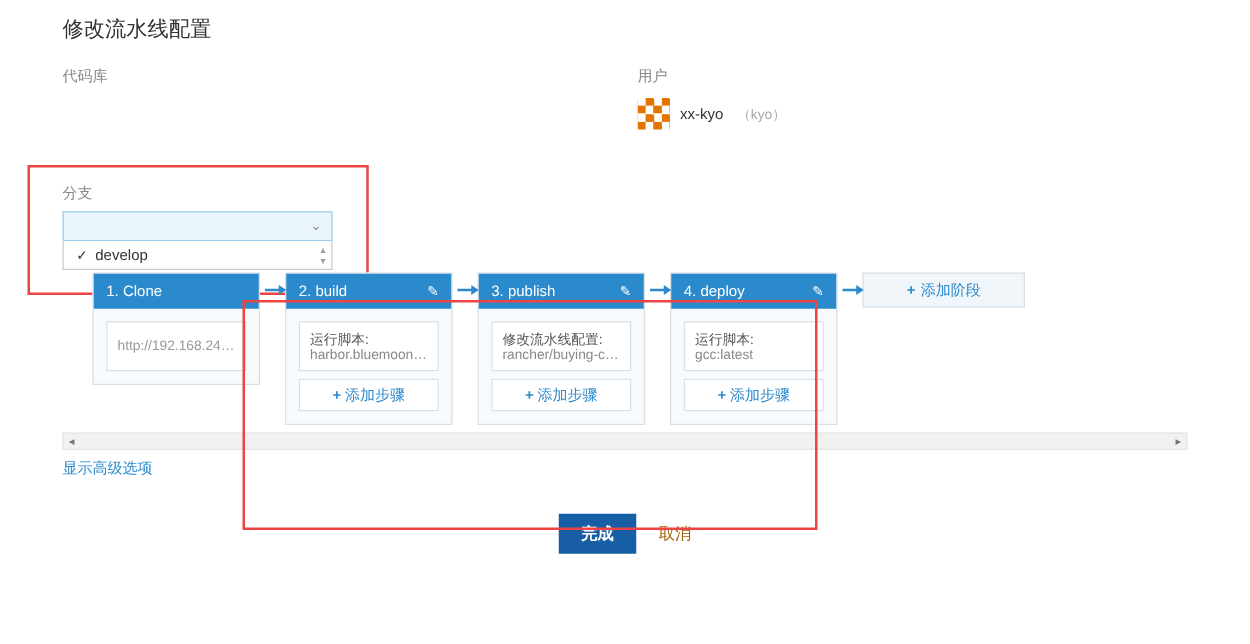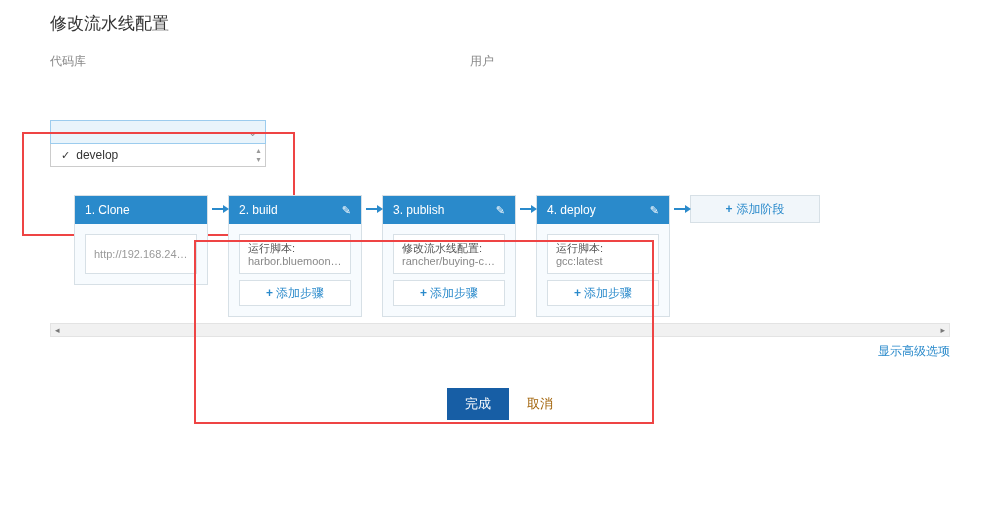--- a/index.html
+++ b/index.html
@@ -1,20 +1,20 @@
 <!DOCTYPE html>
 <html><head>
 <meta charset="utf-8">
 <style>
   * { box-sizing: border-box; margin: 0; padding: 0; }
   body { font-family: -apple-system, "Microsoft YaHei", sans-serif; background: #fff; color: #333; font-size: 13px; }
   .page { width: 1000px; height: 515px; position: relative; padding: 12px 50px 20px 50px; border-radius: 23px; }
   .title { font-size: 17px; color: #333; font-weight: 400; margin-bottom: 18px; }
 
-  .info-row { display: flex; margin-bottom: 20px; }
+  .info-row { display: flex; gap: 40px; margin-bottom: 20px; }
   .info-col { flex: 0 0 auto; }
   .info-col.first { width: 420px; }
   .info-label { font-size: 12px; color: #888; margin-bottom: 8px; }
   .info-value { font-size: 12px; color: #333; }
 
   .avatar-row { display: flex; align-items: center; gap: 8px; }
   .avatar { width: 26px; height: 26px; background:
     repeating-conic-gradient(#e57300 0% 25%, #fff 0% 50%) 50% / 13px 13px;
     border-radius: 2px;
   }
@@ -27,62 +27,68 @@
   .branch-label { font-size: 12px; color: #888; margin-bottom: 6px; }
   .branch-select { width: 216px; height: 24px; border: 1px solid #9cccee; background: #e9f4fb; position: relative; }
   .branch-select .chevron { position: absolute; right: 8px; top: 50%; transform: translateY(-50%); color: #888; font-size: 10px; }
   .branch-dropdown { width: 216px; border: 1px solid #ccc; border-top: none; background: #fff; position: relative; }
   .branch-opt { padding: 4px 10px; font-size: 12px; color: #333; display: flex; align-items: center; gap: 6px; }
   .check { font-size: 11px; }
   .scroll-ind { position: absolute; right: 2px; top: 2px; bottom: 2px; width: 9px; display: flex; flex-direction: column; justify-content: space-between; color:#999; font-size:8px; align-items:center; }
 
   .pipeline-box { position: absolute; left: 194px; top: 240px; width: 460px; height: 184px; border: 2px solid #e44; pointer-events: none; }
 
-  .pipeline { display: flex; align-items: flex-start; gap: 0; margin-top: 28px; position: relative; padding-left: 24px; }
+  .pipeline { display: flex; align-items: flex-start; gap: 0; margin-top: 2px; position: relative; padding-left: 24px; }
   .stage { width: 134px; border: 1px solid #d7e0e6; background: #f7fbfe; display: flex; flex-direction: column; }
   .stage-head { background: #2a8acb; color: #fff; height: 28px; display: flex; align-items: center; padding: 0 10px; font-size: 12px; justify-content: space-between; }
   .stage-head .edit { font-size: 11px; }
   .stage-body { padding: 10px; display: flex; flex-direction: column; gap: 6px; }
   .step-card { border: 1px solid #d7e0e6; background: #fff; padding: 6px 8px; font-size: 11px; color: #888; height: 40px; display:flex; flex-direction:column; justify-content:center; }
   .step-card .line1 { color:#555; white-space:nowrap; overflow:hidden; text-overflow:ellipsis; }
   .step-card .line2 { white-space:nowrap; overflow:hidden; text-overflow:ellipsis; }
   .step-card.single .line1 { color:#999; }
   .add-step { border: 1px solid #d7e0e6; background: #fff; color: #2a8acb; font-size: 12px; height: 26px; display: flex; align-items: center; justify-content: center; gap: 3px; }
   .add-step .plus { font-weight: bold; }
 
   .arrow { display:flex; align-items:center; height:28px; padding:0 4px; align-self:flex-start; margin-top:0; }
   .arrow-line { width: 12px; height: 2px; background: #2a8acb; position: relative; }
   .arrow-line::after { content:""; position:absolute; right:-5px; top:-3px; border-left:6px solid #2a8acb; border-top:4px solid transparent; border-bottom:4px solid transparent; }
 
   .add-stage { width: 130px; height: 28px; border: 1px solid #d7e0e6; background: #f1f6fa; color: #2a8acb; display:flex; align-items:center; justify-content:center; gap:4px; font-size:12px; }
 
   .hscroll { height: 14px; background: #f1f1f1; border:1px solid #e3e3e3; display:flex; align-items:center; justify-content:space-between; margin-top:6px; font-size:9px; color:#777; padding:0 4px; }
 
-  .adv-link { text-align: right; font-size: 12px; color: #2a8acb; margin-top: 6px; }
+  .adv-link { font-size: 12px; color: #2a8acb; margin-top: 6px; }
 
   .footer { display:flex; align-items:center; justify-content:center; gap:18px; margin-top: 28px; }
-  .btn-primary { background: #175ea5; color:#fff; font-size:13px; padding: 7px 18px; border:none; }
+  .btn-primary { background: #175ea5; color:#fff; font-size:13px; padding: 7px 18px; border:none;font-weight:bold; }
   .btn-cancel { color:#a16207; font-size:13px; background:none; border:none; }
 </style>
 </head>
 <body>
 
 <div class="page">
   <div class="title">修改流水线配置</div>
 
   <div class="info-row">
     <div class="info-col first">
       <div class="info-label">代码库</div>
     </div>
     <div class="info-col">
       <div class="info-label">用户</div>
+      <div class="avatar-row">
+        <div class="avatar"></div>
+        <span class="user-name">xx-kyo</span>
+        <span class="user-sub">（kyo）</span>
+      </div>
     </div>
   </div>
 
   <div class="branch-section">
+    <div class="branch-label">分支</div>
     <div class="branch-select">
       <span class="chevron">⌄</span>
     </div>
     <div class="branch-dropdown">
       <div class="branch-opt">
         <span class="check">✓</span>
         <span>develop</span>
       </div>
       <div class="scroll-ind">
           <span>▴</span>

